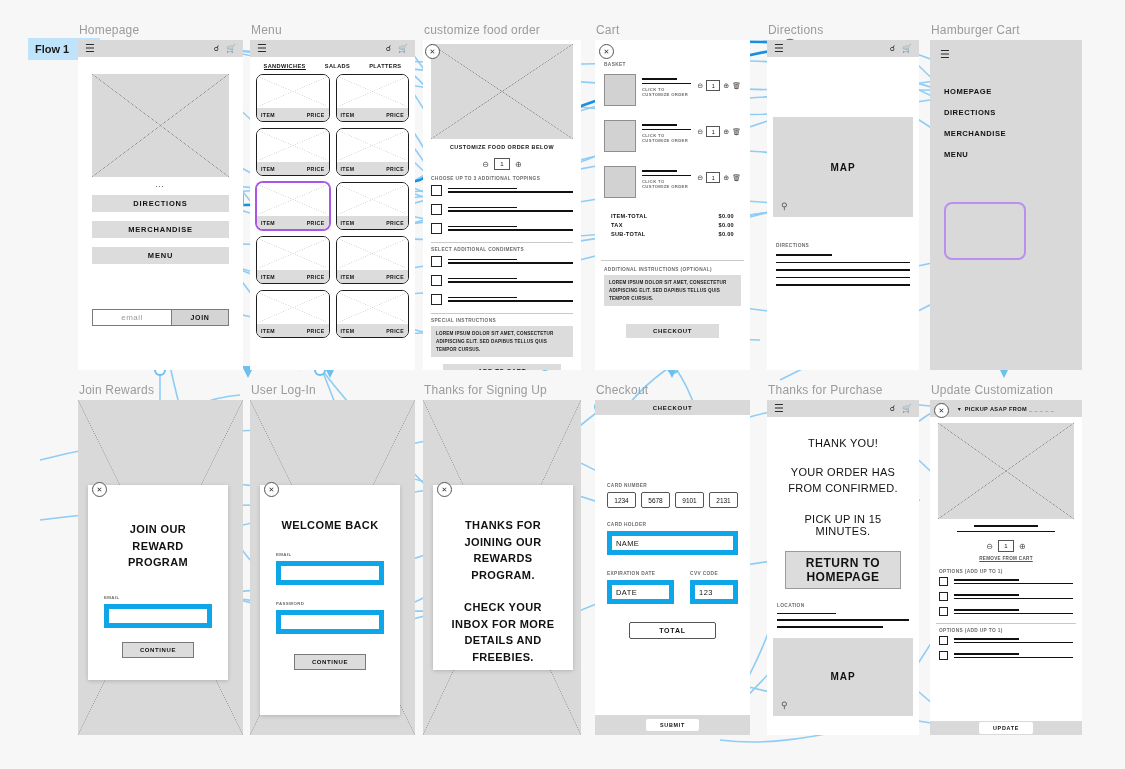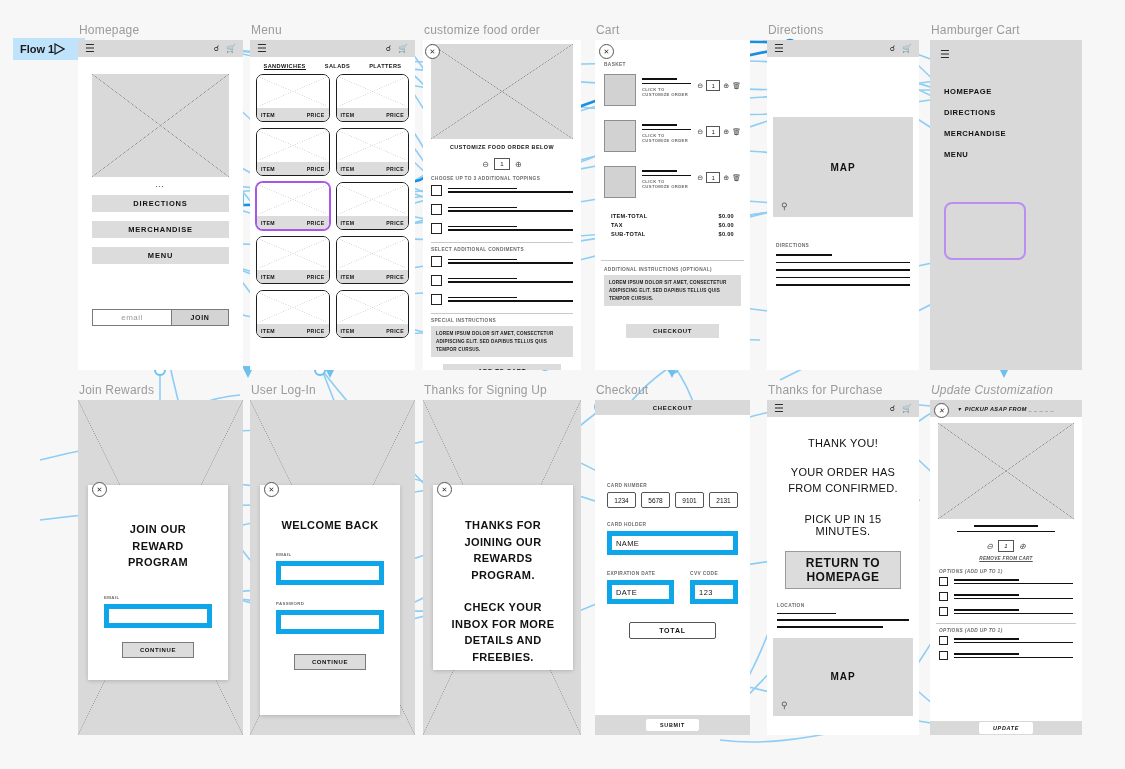--- a/index.html
+++ b/index.html
@@ -89,22 +89,22 @@
   .cartrow{display:flex;align-items:flex-start;gap:6px;padding:7px 0;}
   .thumb{width:30px;height:30px;background:#d2d2d2;border:1px solid #8f8f8f;flex:none;}
   .maparea{background:#d9d9d9;position:relative;display:flex;align-items:center;justify-content:center;}
   .maptxt{font-size:10px;font-weight:bold;letter-spacing:1px;color:#111;}
   .pin{position:absolute;left:8px;bottom:6px;font-size:9px;color:#555;}
   .modal{position:absolute;background:#fff;box-shadow:0 1px 4px rgba(0,0,0,.18);}
   .modal-h{font-size:11px;font-weight:bold;letter-spacing:.4px;color:#111;text-align:center;line-height:1.5;}
   .field{border:5px solid #0ea5e9;height:14px;}
   .field.v{display:flex;align-items:center;padding-left:4px;font-size:7.5px;color:#111;letter-spacing:.4px;}
   .flow-tag{
-    position:absolute;left:13px;top:38px;width:72px;height:22px;background:#bfe3fb;
-    display:flex;align-items:center;padding:0 7px;box-sizing:border-box;
+    position:absolute;left:28px;top:38px;width:72px;height:22px;background:#bfe3fb;
+    display:flex;align-items:center;justify-content:space-between;padding:0 7px;box-sizing:border-box;
   }
   .flow-tag span{font-size:11px;font-weight:bold;color:#1a1a1a;}
   svg.links{position:absolute;inset:0;width:1125px;height:769px;pointer-events:none;}
   .dot{fill:#fff;stroke:#6cc0ef;stroke-width:2;}
   .dot-big{fill:#fff;stroke:#1a8fe0;stroke-width:2.6;}
   .chk-small{width:7px;height:7px;border:1.1px solid #222;flex:none;}
   .banner{background:#d9d9d9;height:15px;display:flex;align-items:center;justify-content:center;
     font-size:6px;font-weight:bold;letter-spacing:.7px;color:#111;}
   .whitebtn{background:#fff;border-radius:2px;padding:3px 14px;font-size:5.4px;font-weight:bold;letter-spacing:.7px;color:#111;}
   .updbar{background:#d9d9d9;height:14px;display:flex;align-items:center;justify-content:center;}
@@ -667,21 +667,21 @@
             <i class="ln" style="width:80%;"></i>
         </div>
       </div>
       <div class="maparea" style="margin:10px 6px 0;height:78px;">
         <span class="maptxt">MAP</span>
         <span class="pin">⚲</span>
       </div>
     </div>
   </div>
 
-  <div class="frame" style="left:930px;top:400px;width:152px;height:335px;font-style:italic;">
+  <div class="frame" style="left:930px;top:400px;width:152px;height:335px;">
     <div class="frame-title">Update Customization</div>
     <div class="phone" style="width:152px;height:335px;">
       <div style="height:17px;background:#d9d9d9;display:flex;align-items:center;justify-content:center;gap:4px;">
         <span style="font-size:6px;color:#222;">▾</span>
         <span style="font-size:5.6px;font-weight:bold;letter-spacing:.4px;color:#111;">PICKUP ASAP FROM _ _ _ _ _</span>
       </div>
       <div class="xbox" style="height:96px;margin:6px 8px 0;"></div>
       <div style="text-align:center;font-size:9px;color:#555;letter-spacing:2px;margin-top:-12px;">…</div>
       <div style="display:flex;flex-direction:column;gap:4px;align-items:center;margin-top:8px;">
         <i class="ln" style="width:42%;"></i>

